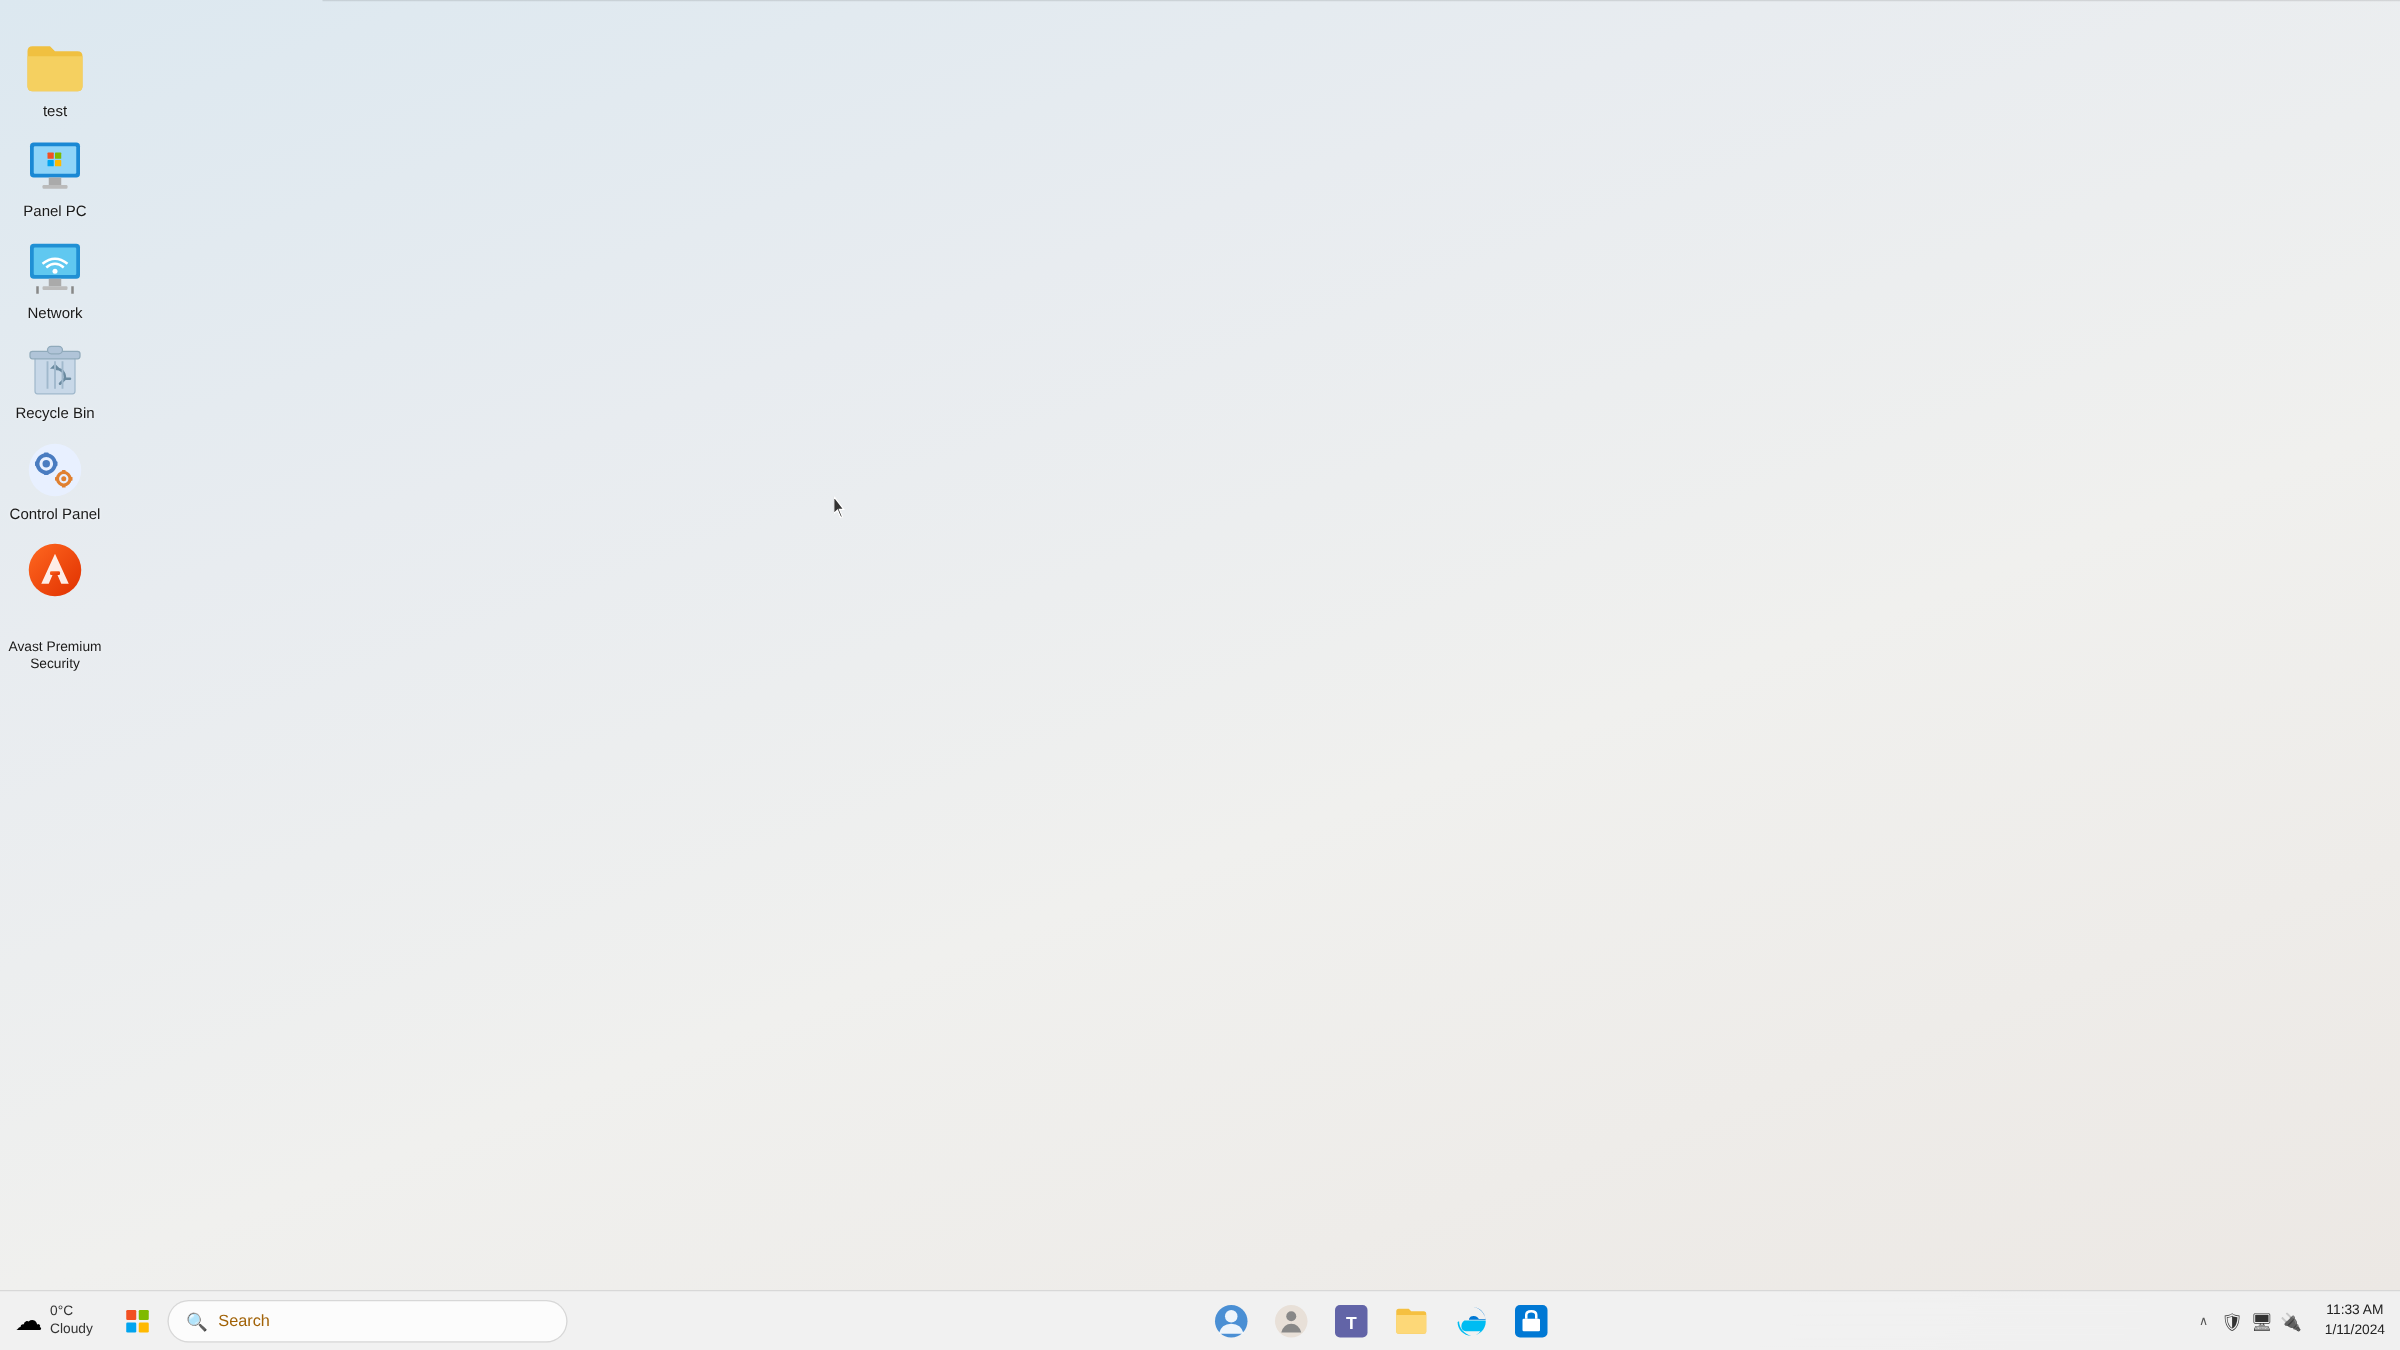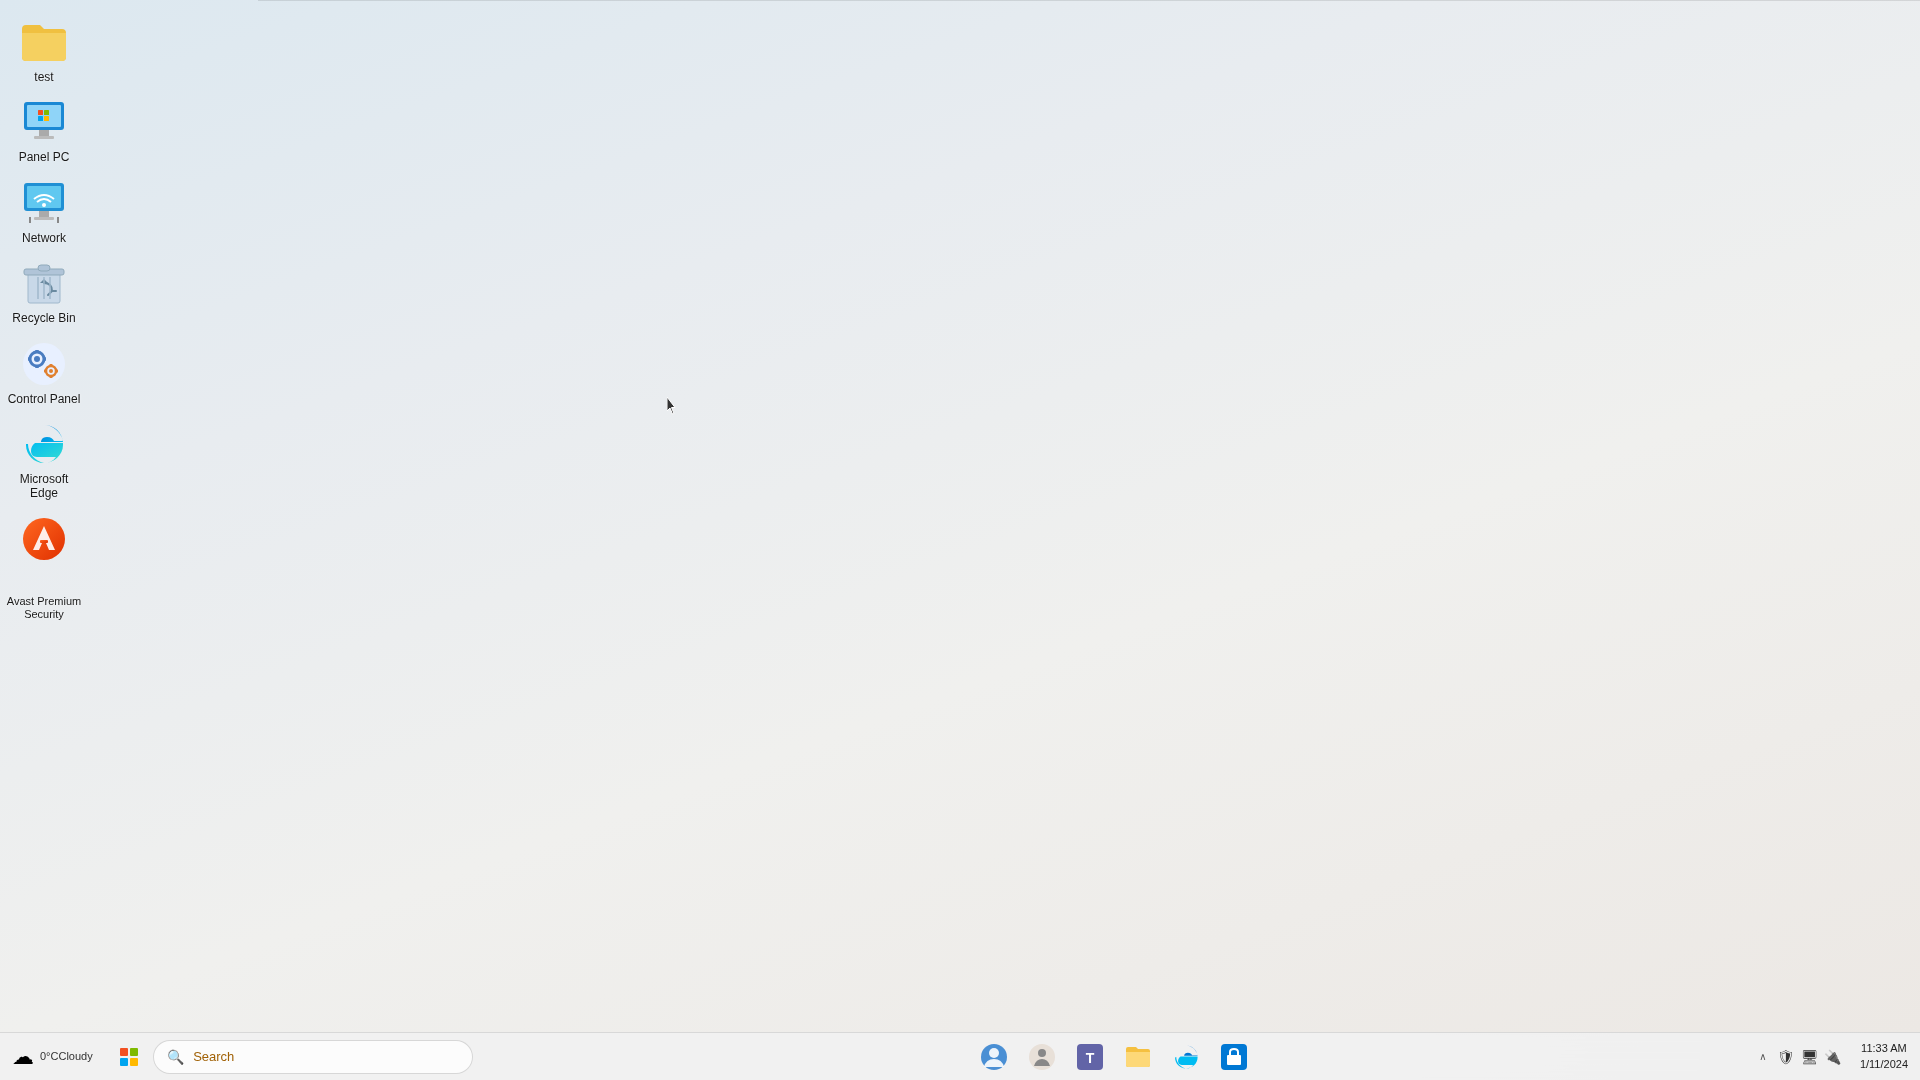--- a/index.html
+++ b/index.html
@@ -19,21 +19,21 @@
     .desktop {
       width: 100%;
       height: calc(100% - 48px);
       position: relative;
       background: linear-gradient(160deg, #dce8f0 0%, #e8ecf0 30%, #f0f0ee 60%, #ece8e4 100%);
     }
 
     
     .desktop-icons {
       position: absolute;
-      top: 0;
+      top: 12px;
       left: 0;
       display: flex;
       flex-direction: column;
       padding: 10px 0;
       gap: 0px;
     }
 
     .desktop-icon {
       display: flex;
       flex-direction: column;
@@ -88,24 +88,24 @@
       height: 100%;
       cursor: pointer;
     }
 
     .weather-icon {
       font-size: 22px;
     }
 
     .weather-info {
       display: flex;
+      flex-direction: column;
       font-size: 11px;
       color: #333;
       line-height: 1.2;
-      align-items: flex-end;
     }
 
     
     .taskbar-start {
       display: flex;
       align-items: center;
       justify-content: center;
       width: 48px;
       height: 48px;
       cursor: pointer;
@@ -355,40 +355,20 @@
           <circle cx="30" cy="30" r="2" fill="#e08030"></circle>
           <rect x="28.5" y="23" width="3" height="2" rx="0.5" fill="#e08030"></rect>
           <rect x="28.5" y="35" width="3" height="2" rx="0.5" fill="#e08030"></rect>
           <rect x="23" y="28.5" width="2" height="3" rx="0.5" fill="#e08030"></rect>
           <rect x="35" y="28.5" width="2" height="3" rx="0.5" fill="#e08030"></rect>
         </svg>
       </div>
       <span class="icon-label">Control Panel</span>
     </div>
 
-    <div class="desktop-icon">
-      <div class="icon-img">
-        <svg width="46" height="46" viewBox="0 0 46 46" xmlns="http://www.w3.org/2000/svg">
-
-          <defs>
-            <linearGradient id="edgeGrad1" x1="0%" y1="0%" x2="100%" y2="100%">
-              <stop offset="0%" style="stop-color:#0078d4"></stop>
-              <stop offset="100%" style="stop-color:#00bcf2"></stop>
-            </linearGradient>
-            <linearGradient id="edgeGrad2" x1="0%" y1="0%" x2="100%" y2="100%">
-              <stop offset="0%" style="stop-color:#00bcf2"></stop>
-              <stop offset="100%" style="stop-color:#36ddd1"></stop>
-            </linearGradient>
-          </defs>
-          <path d="M23,4 C33,4 41,11 42,21 L20,21 C20,21 20,16 26,16 C30,16 32,18 33,20 L42,20 C40,11 32,4 23,4 Z" fill="url(#edgeGrad1)"></path>
-          <path d="M7,23 C7,32 14,40 23,42 C28,42 32,40 35,36 L16,36 C12,36 10,33 10,30 C10,27 11,24 14,22 L42,22 C42,22 42,23 42,24 C42,34 33,42 23,42 C13,42 5,34 5,24 C5,23.3 5,23 5,23 Z" fill="url(#edgeGrad2)"></path>
-        </svg>
-      </div>
-      <span class="icon-label">Microsoft Edge</span>
-    </div>
 
     <div class="desktop-icon">
       <div class="icon-img">
         <svg width="46" height="46" viewBox="0 0 46 46" xmlns="http://www.w3.org/2000/svg">
           <defs>
             <linearGradient id="avastGrad" x1="0%" y1="0%" x2="100%" y2="100%">
               <stop offset="0%" style="stop-color:#ff6820"></stop>
               <stop offset="100%" style="stop-color:#e03000"></stop>
             </linearGradient>
           </defs>

